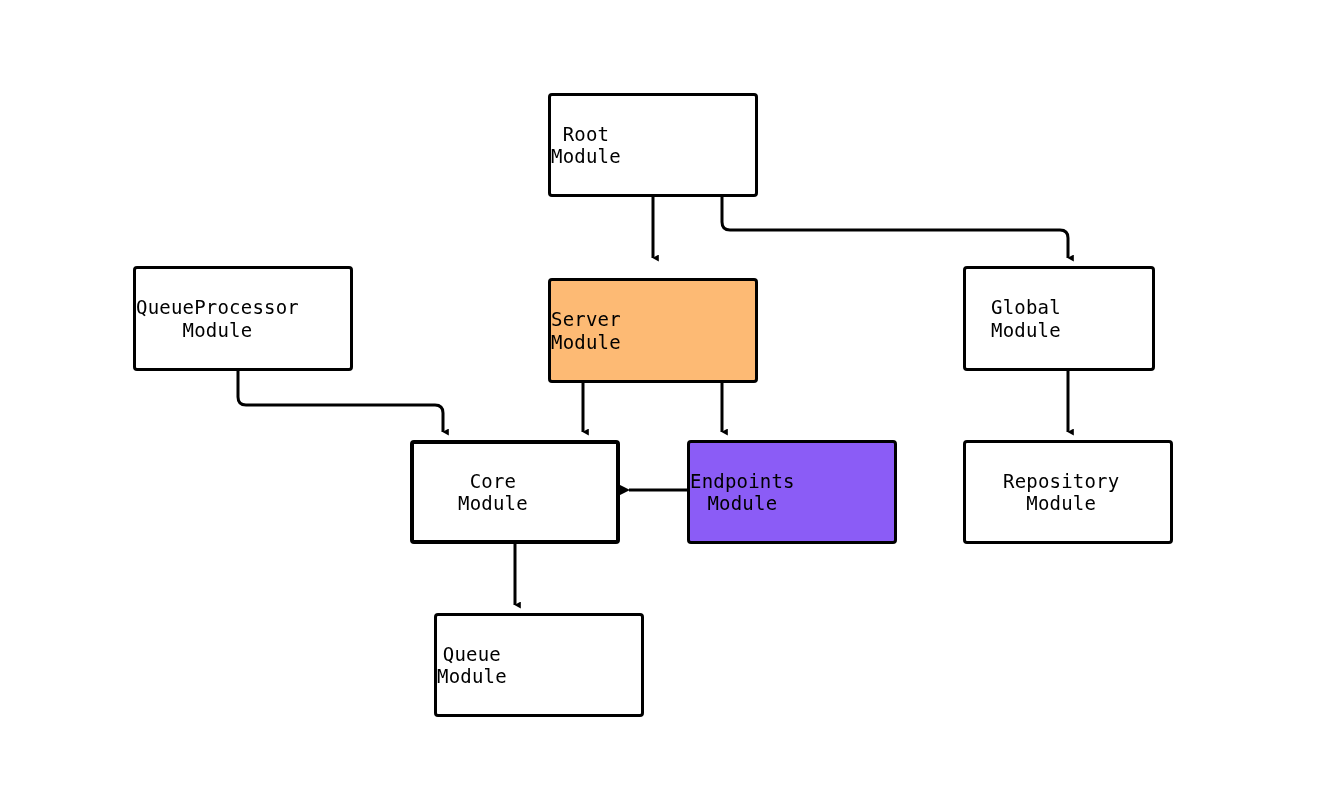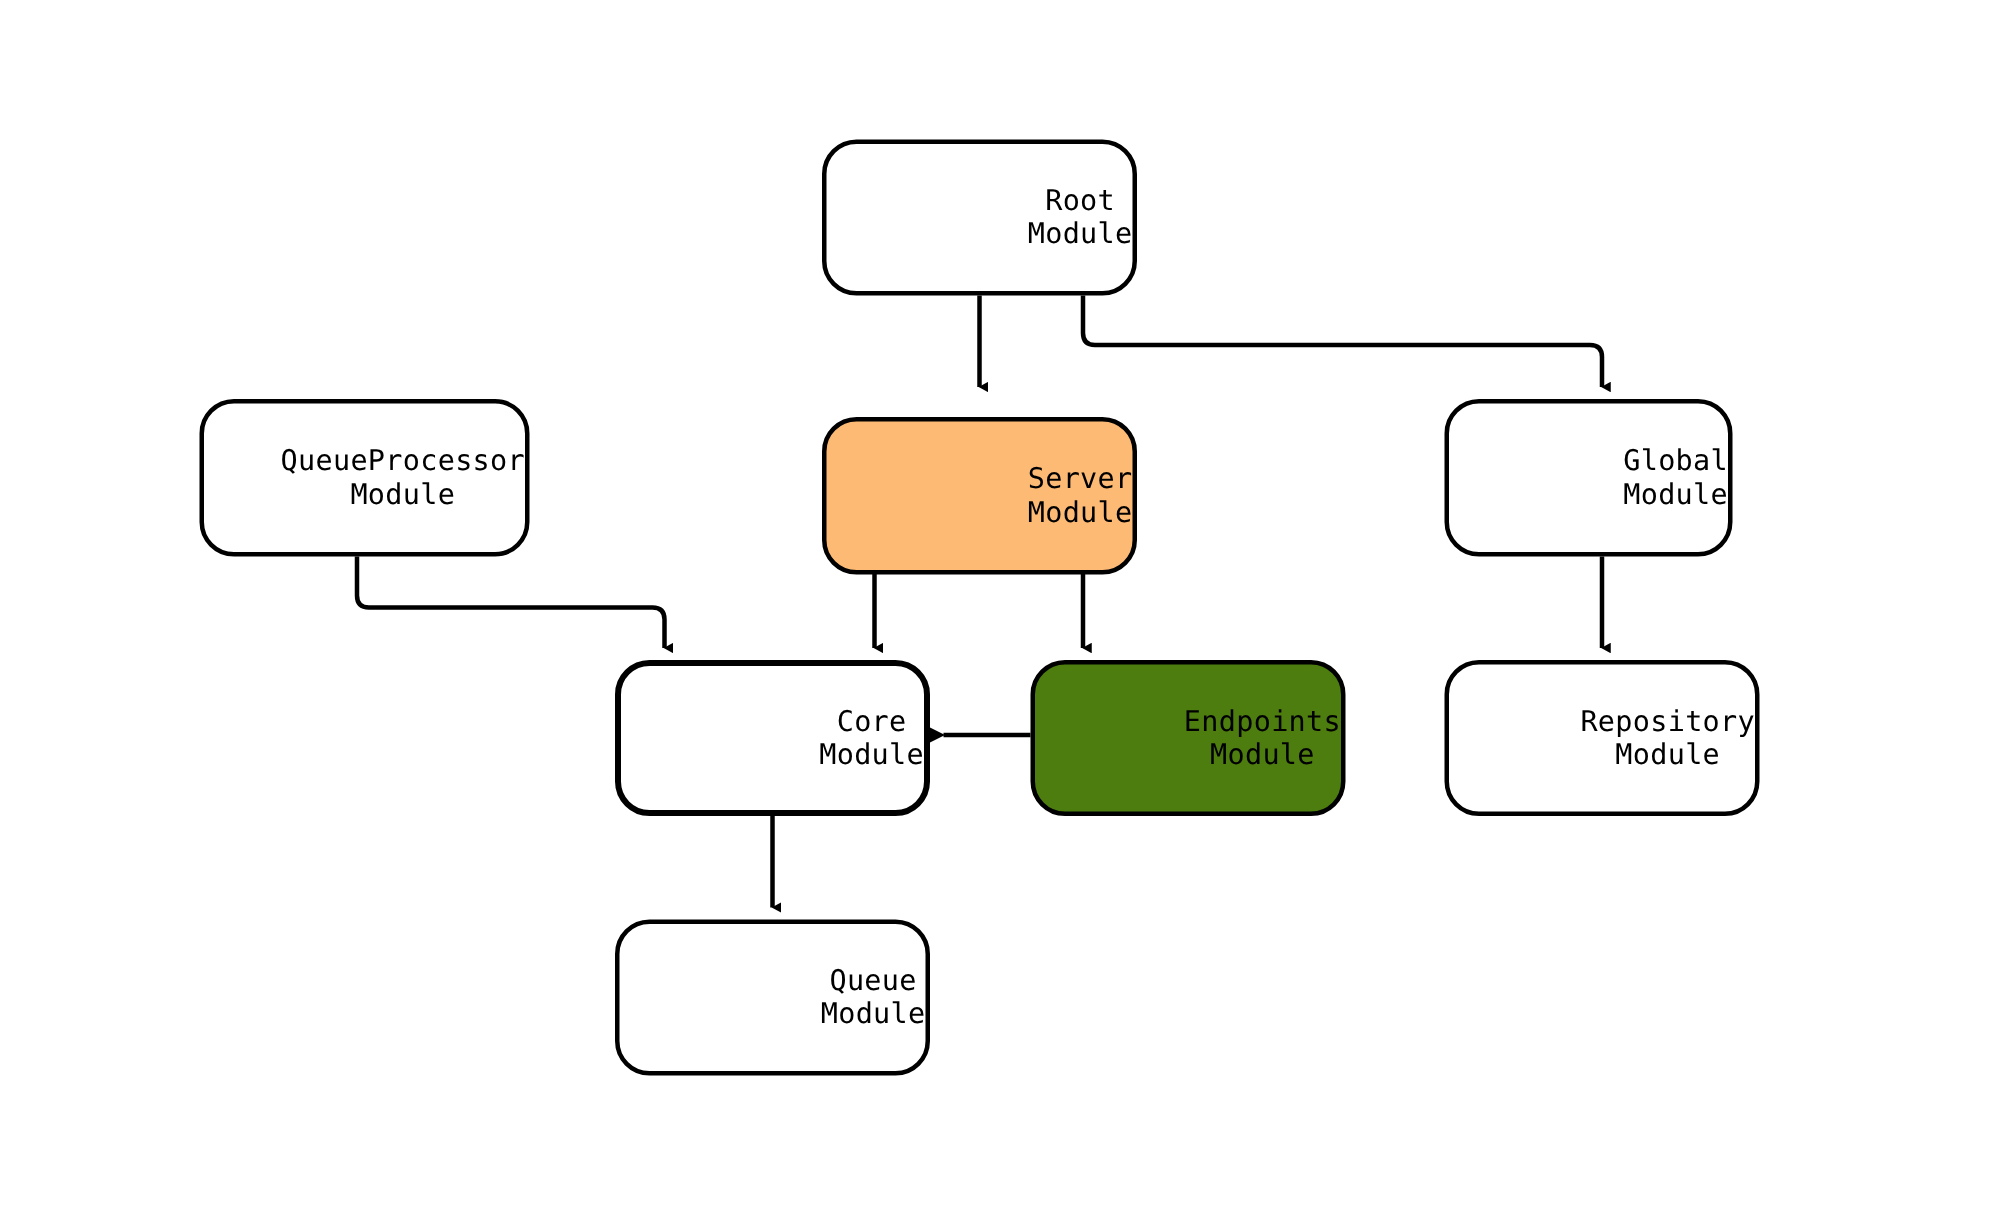--- a/index.html
+++ b/index.html
@@ -26,24 +26,24 @@
     top: 0;
     width: 1337px;
     height: 809px;
     pointer-events: none;
   }
   .node {
     position: absolute;
     box-sizing: border-box;
     background: #ffffff;
     border: 3px solid #000000;
-    border-radius: 23px;
+    border-radius: 4px;
     display: flex;
     align-items: center;
-    justify-content: flex-end;
+    justify-content: flex-start;
     z-index: 2;
   }
   .node.emphasis {
     border-width: 4px;
   }
   .node-label {
     text-align: center;
     color: #000000;
     font-size: 19px;
     line-height: 1.17;
@@ -92,27 +92,27 @@
 Module</div>
       </div>
       <div class="node" style="left: 963px; top: 266px; width: 192px; height: 105px; background: rgb(255, 255, 255); border-color: rgb(0, 0, 0); padding-left: 25px;">
         <div class="node-label">Global
 Module</div>
       </div>
       <div class="node emphasis" style="left: 410px; top: 440px; width: 210px; height: 104px; background: rgb(255, 255, 255); border-color: rgb(0, 0, 0); padding-left: 44px;">
         <div class="node-label">Core
 Module</div>
       </div>
-      <div class="node" style="left: 687px; top: 440px; width: 210px; height: 104px; background: #4d7c0f; border-color: rgb(0, 0, 0);">
+      <div class="node" style="left: 687px; top: 440px; width: 210px; height: 104px; background: #8b5cf6; border-color: rgb(0, 0, 0);">
         <div class="node-label">Endpoints
 Module</div>
       </div>
       <div class="node" style="left: 963px; top: 440px; width: 210px; height: 104px; background: rgb(255, 255, 255); border-color: rgb(0, 0, 0); padding-left: 37px;">
         <div class="node-label">Repository
 Module</div>
       </div>
-      <div class="node" style="left: 410px; top: 613px; width: 210px; height: 104px; background: rgb(255, 255, 255); border-color: rgb(0, 0, 0);">
+      <div class="node" style="left: 434px; top: 613px; width: 210px; height: 104px; background: rgb(255, 255, 255); border-color: rgb(0, 0, 0);">
         <div class="node-label">Queue
 Module</div>
       </div>
     </div>
 
 </div>
 
 </body></html>

